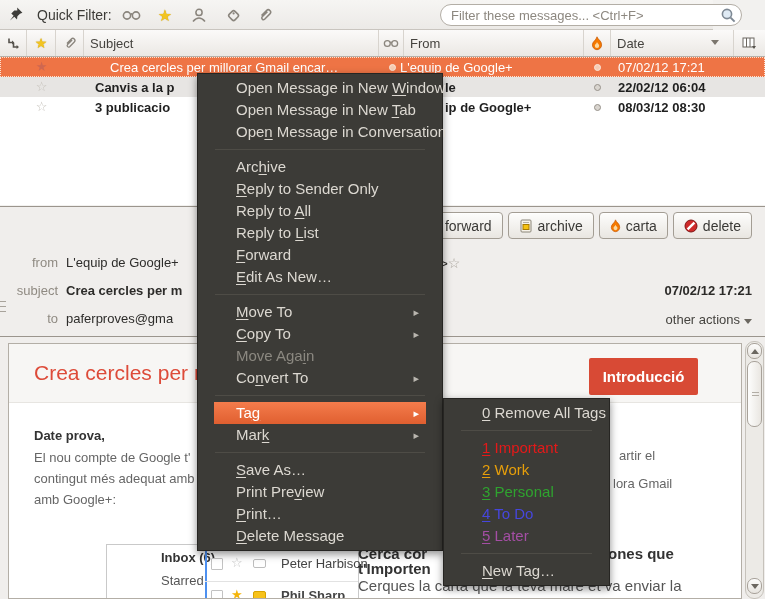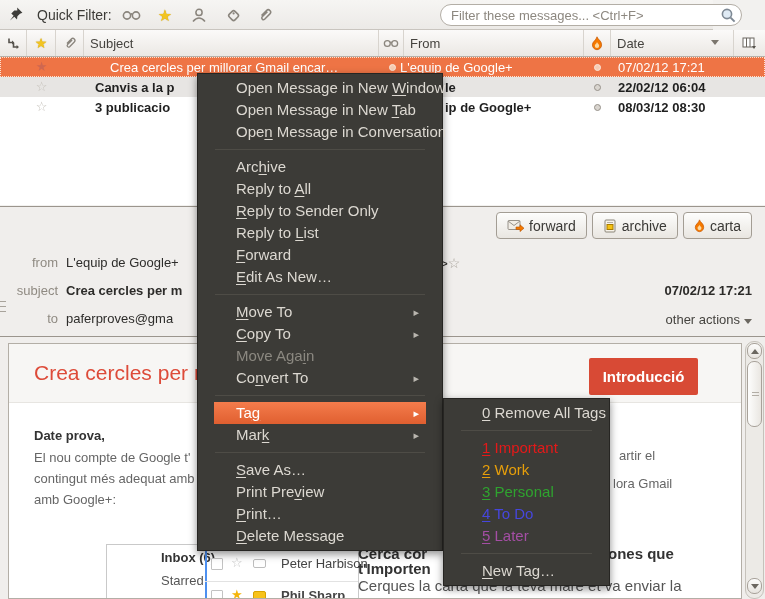--- a/index.html
+++ b/index.html
@@ -269,20 +269,27 @@
           </svg>
         <span>archive</span>
       </span>
       <span class="hbtn">
         <svg width="11" height="14" viewBox="0 0 12 15">
             <path d="M6 .8 C6.8 3.6 10.6 4.8 10.6 8.8 a4.6 4.9 0 0 1 -9.2 0 C1.4 5.6 5.2 4.4 6 .8 z" fill="#f57900" stroke="#c45500" stroke-width=".7"></path>
             <path d="M6 6 C6.4 7.6 8.2 8 8.2 9.8 a2.2 2.3 0 0 1 -4.4 0 C3.8 8.2 5.6 7.8 6 6 z" fill="#fcd9a0"></path>
           </svg>
         <span>carta</span>
       </span>
+      <span class="hbtn">
+        <svg width="14" height="14" viewBox="0 0 14 14">
+            <circle cx="7" cy="7" r="6" fill="#cf2a2a" stroke="#7e1414"></circle>
+            <rect x="2.2" y="5.8" width="9.6" height="2.4" fill="#fff" transform="rotate(-45 7 7)"></rect>
+          </svg>
+        <span>delete</span>
+      </span>
     </div>
     <span class="hdr-row-label" style="left:6px;top:48px">from</span>
     <span class="hdr-val" style="top:48px">L'equip de Google+</span>
     <span class="from-tail"><span>n&gt;</span><span class="ostar">☆</span></span>
     <span class="hdr-row-label" style="left:6px;top:76px">subject</span>
     <span class="hdr-val" style="top:76px;font-weight:bold">Crea cercles per m</span>
     <span class="hdr-date">07/02/12 17:21</span>
     <span class="hdr-row-label" style="left:6px;top:104px">to</span>
     <span class="hdr-val" style="top:104px">paferproves@gma</span>
     <span class="other-actions"><span>other actions</span><span class="oa-arrow"></span></span>
@@ -332,22 +339,22 @@
         </span>
     </div>
   </div>
 
   <div class="menu main-menu" id="main-menu">
       <div class="menu-item">Open Message in New <u>W</u>indow</div>
       <div class="menu-item">Open Message in New <u>T</u>ab</div>
       <div class="menu-item">Ope<u>n</u> Message in Conversation</div>
       <div class="menu-sep"></div>
       <div class="menu-item">Arc<u>h</u>ive</div>
+      <div class="menu-item"><u>R</u>eply to Sender Only</div>
       <div class="menu-item">Reply to <u>A</u>ll</div>
-      <div class="menu-item"><u>R</u>eply to Sender Only</div>
       <div class="menu-item">Reply to <u>L</u>ist</div>
       <div class="menu-item"><u>F</u>orward</div>
       <div class="menu-item"><u>E</u>dit As New…</div>
       <div class="menu-sep"></div>
       <div class="menu-item"><u>M</u>ove To<span class="mi-arrow">▸</span></div>
       <div class="menu-item"><u>C</u>opy To<span class="mi-arrow">▸</span></div>
       <div class="menu-item disabled">Move Aga<u>i</u>n</div>
       <div class="menu-item">Co<u>n</u>vert To<span class="mi-arrow">▸</span></div>
       <div class="menu-sep"></div>
       <div class="menu-item highlighted">Ta<u>g</u><span class="mi-arrow">▸</span></div>

